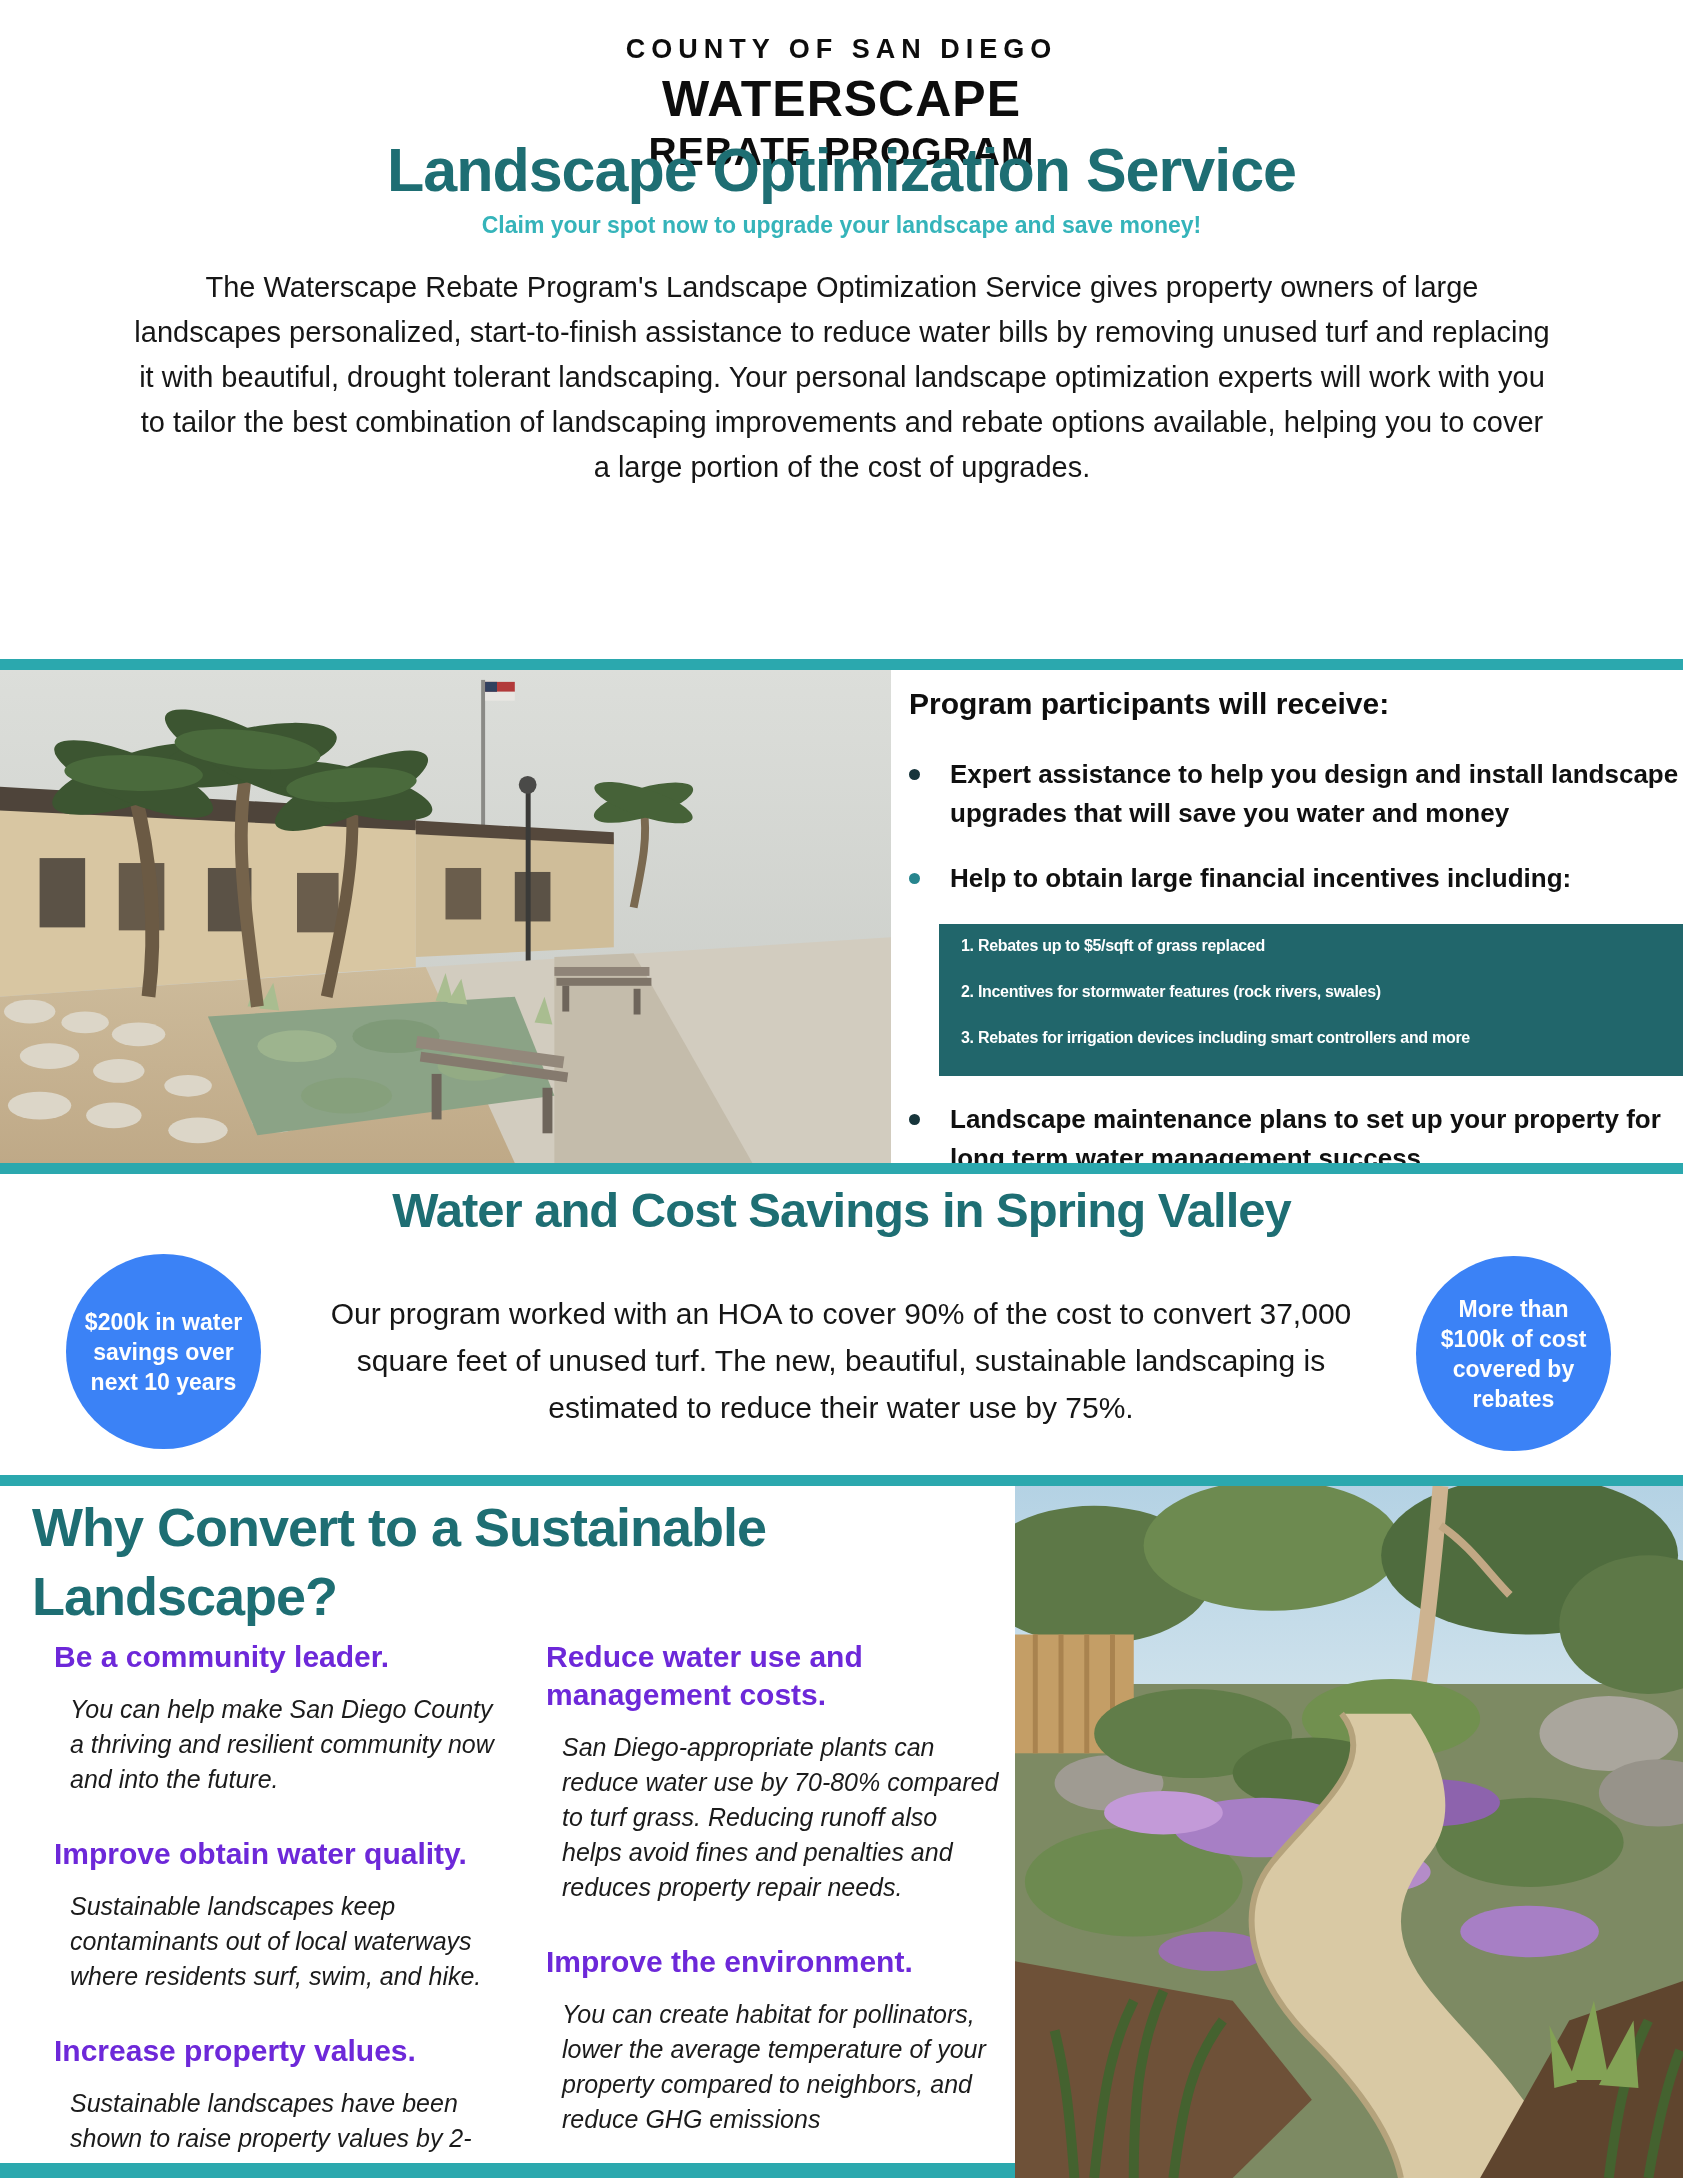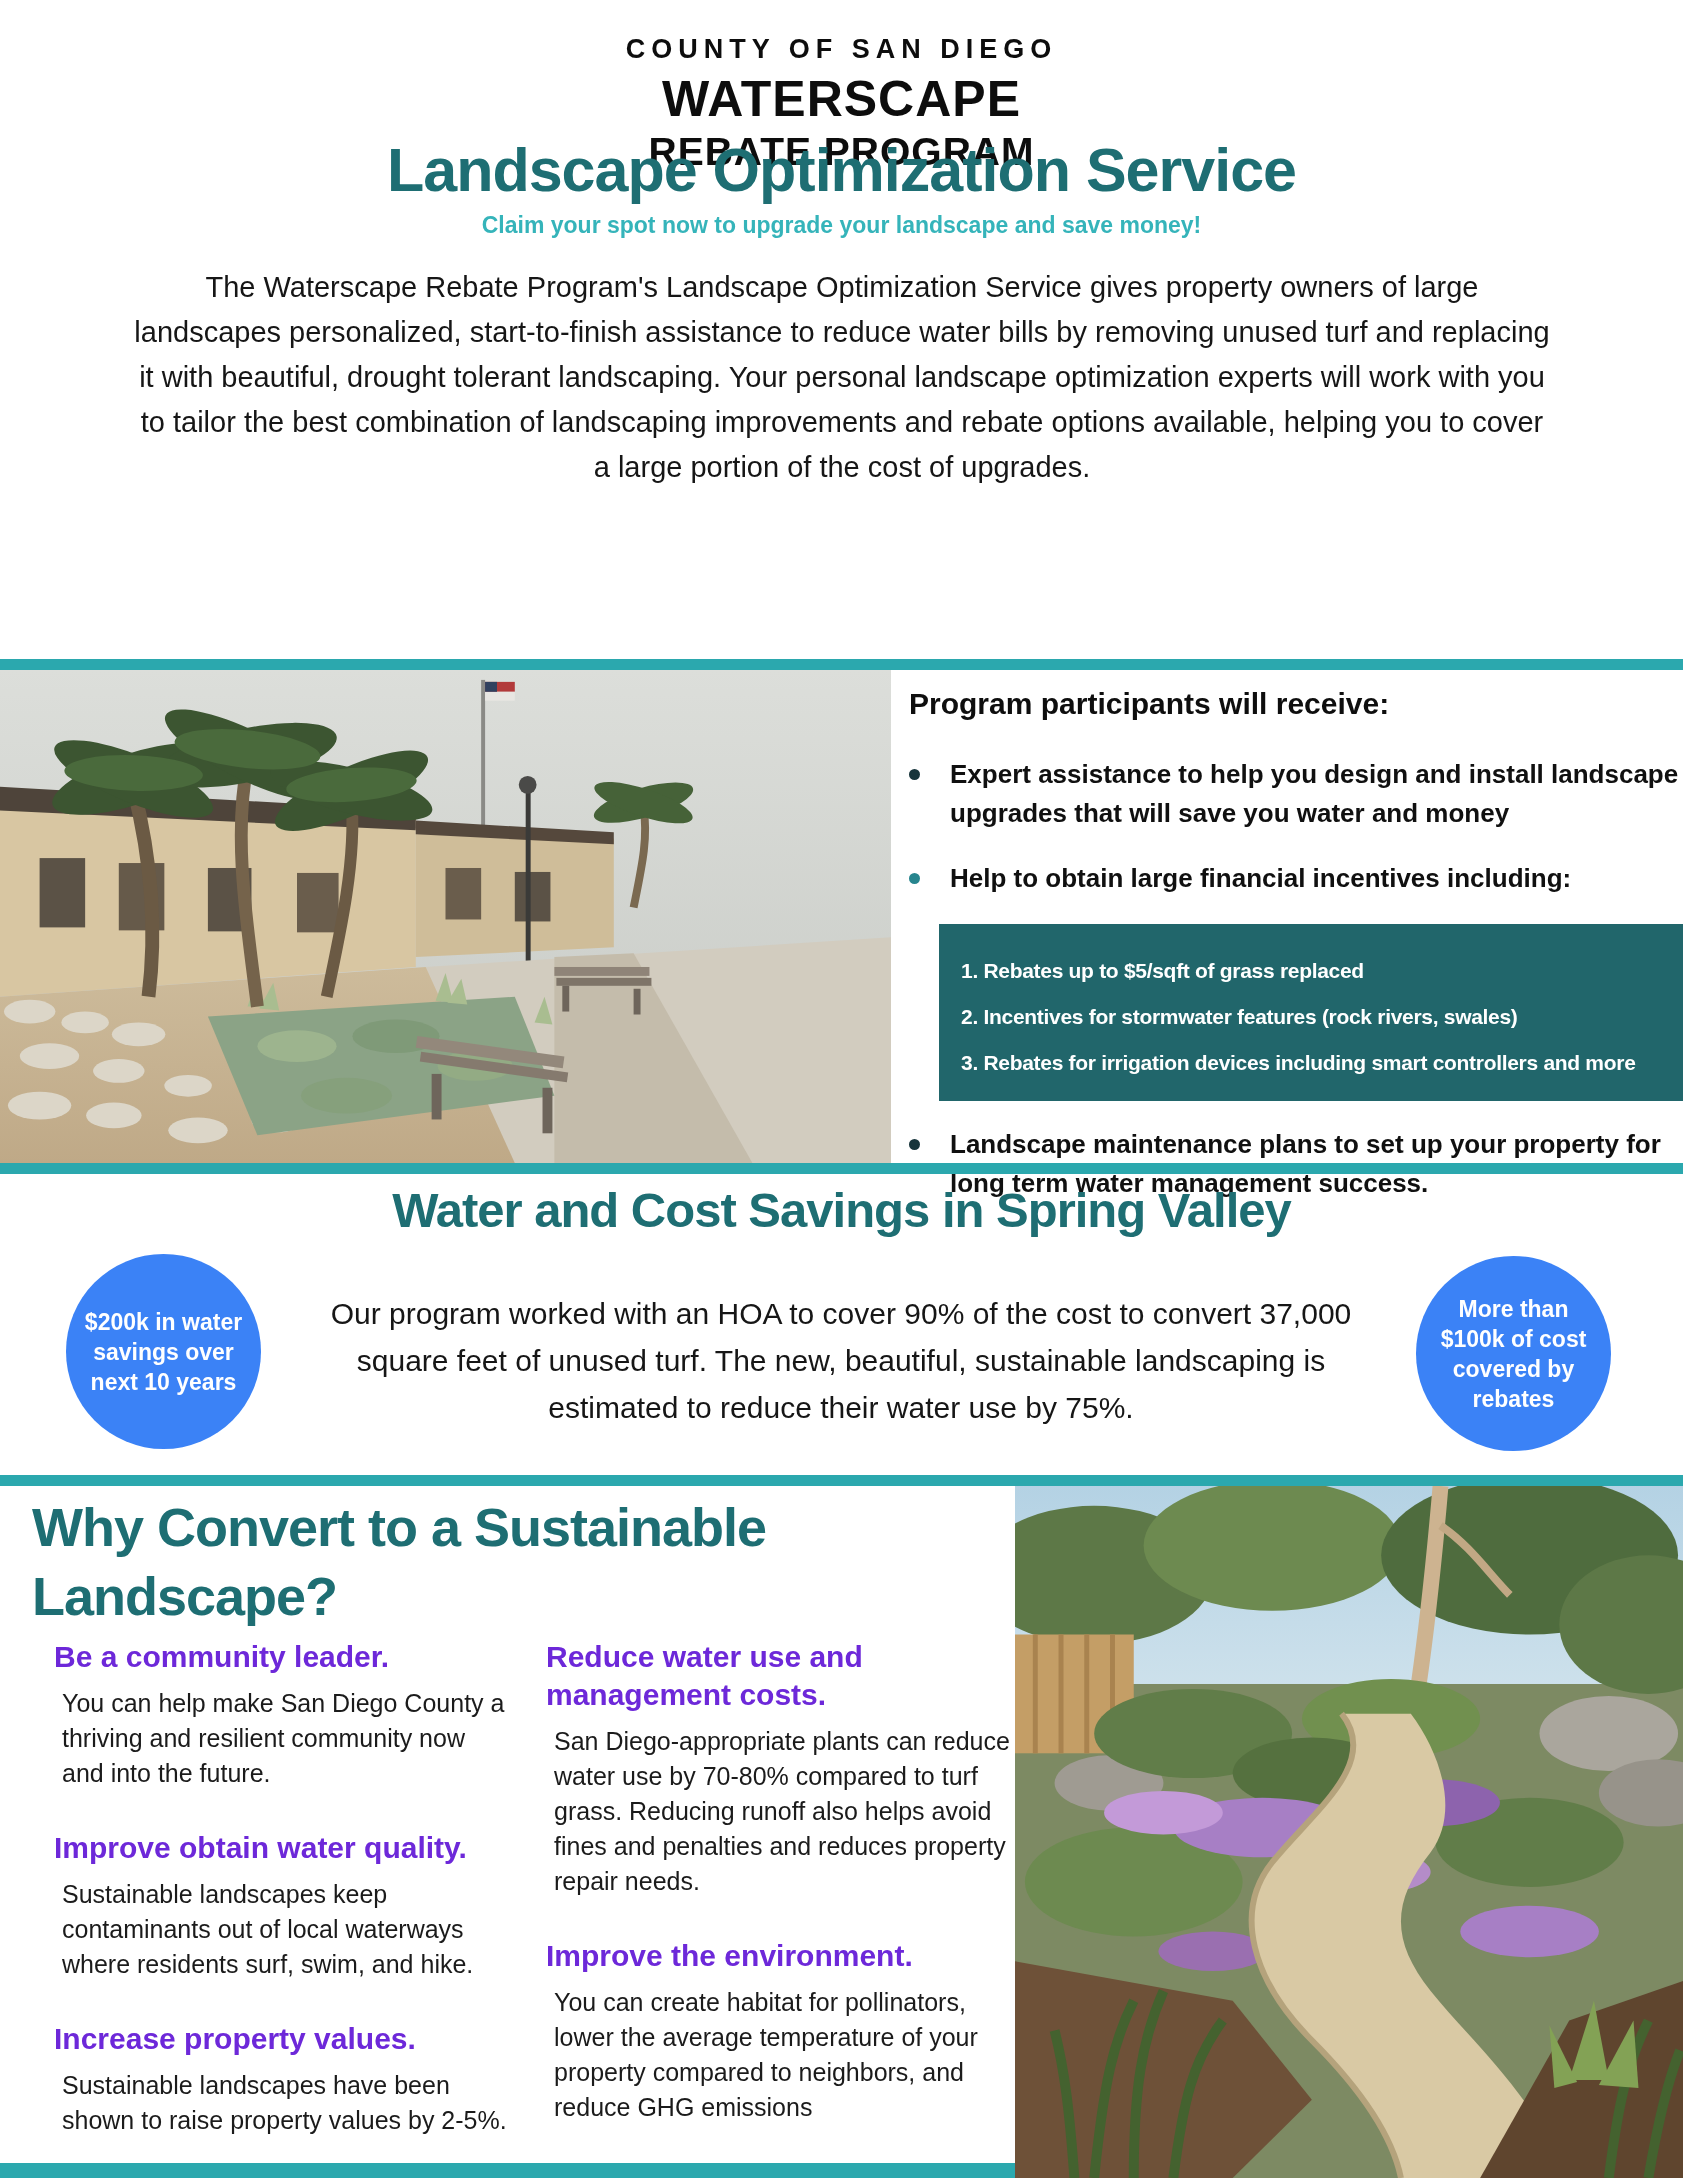--- a/index.html
+++ b/index.html
@@ -27,42 +27,42 @@
   .photo2{position:absolute;left:1015px;top:1486px;width:668px;height:692px;}
   .photo1 svg,.photo2 svg{display:block;width:100%;height:100%;}
   
   .participants{position:absolute;left:909px;top:687px;width:774px;}
   .participants-heading{margin:0 0 34px 0;font-size:30px;font-weight:700;color:#0e0e0e;}
   .bullet-row{display:flex;gap:30px;font-size:26px;font-weight:700;line-height:39px;
     color:#101010;margin:0 0 26px 0;}
   .dot{flex:none;width:11px;height:11px;border-radius:50%;background:#17353b;margin-top:14px;}
   .dot.teal{background:#27858e;}
   .incentive-box{background:#21666b;color:#ffffff;margin:4px 0 24px 30px;
-    padding:27px 18px 18px 22px;font-size:21px;font-weight:700;line-height:40px;letter-spacing:-0.3px;}
+    padding:2px 18px 18px 22px;font-size:16px;font-weight:700;line-height:40px;letter-spacing:-0.3px;}
   .incentive-line{margin:0 0 6px 0;}
   .incentive-line:last-child{margin-bottom:0;}
   
   .savings-heading{position:absolute;top:1182px;left:0;width:100%;margin:0;text-align:center;
     font-size:49px;font-weight:800;letter-spacing:-1px;color:#1e6e73;}
   .circle{position:absolute;width:195px;height:195px;border-radius:50%;background:#3b82f6;
     color:#ffffff;display:flex;align-items:center;justify-content:center;text-align:center;
     font-size:23px;font-weight:700;line-height:30px;padding:0 16px;box-sizing:border-box;}
   .circle-left{left:66px;top:1254px;}
   .circle-right{left:1416px;top:1256px;}
   .savings-body{position:absolute;left:299px;top:1290px;width:1084px;margin:0;text-align:center;
     font-size:30px;line-height:47px;color:#161616;}
   
   .why-heading{position:absolute;left:32px;top:1493px;width:911px;margin:0;
     font-size:54px;font-weight:800;line-height:69px;letter-spacing:-1px;color:#1e6e73;}
   .col{position:absolute;top:1638px;}
   .col-left{left:54px;width:467px;}
   .col-mid{left:546px;width:473px;}
   .col-block{margin:0 0 38px 0;}
   .col-title{margin:0 0 10px 0;font-size:30px;font-weight:800;line-height:38px;color:#6d28d9;}
-  .col-body{margin:8px;font-size:25px;line-height:35px;color:#1b1b1b;}
+  .col-body{margin:16px;font-size:25px;line-height:35px;color:#1b1b1b;font-style:italic;}
 </style>
 </head>
 <body>
 
 <div class="page">
 
   <header class="logo">
     <div class="logo-line1">COUNTY OF SAN DIEGO</div>
     <div class="logo-line2">WATERSCAPE</div>
     <div class="logo-line3">REBATE PROGRAM</div>

